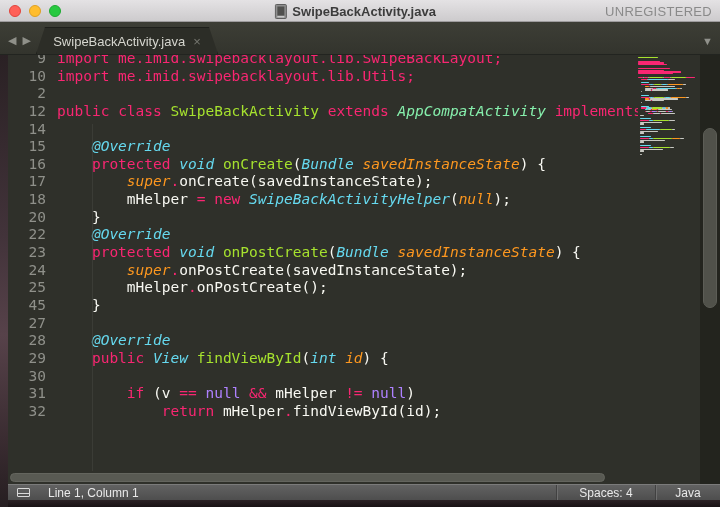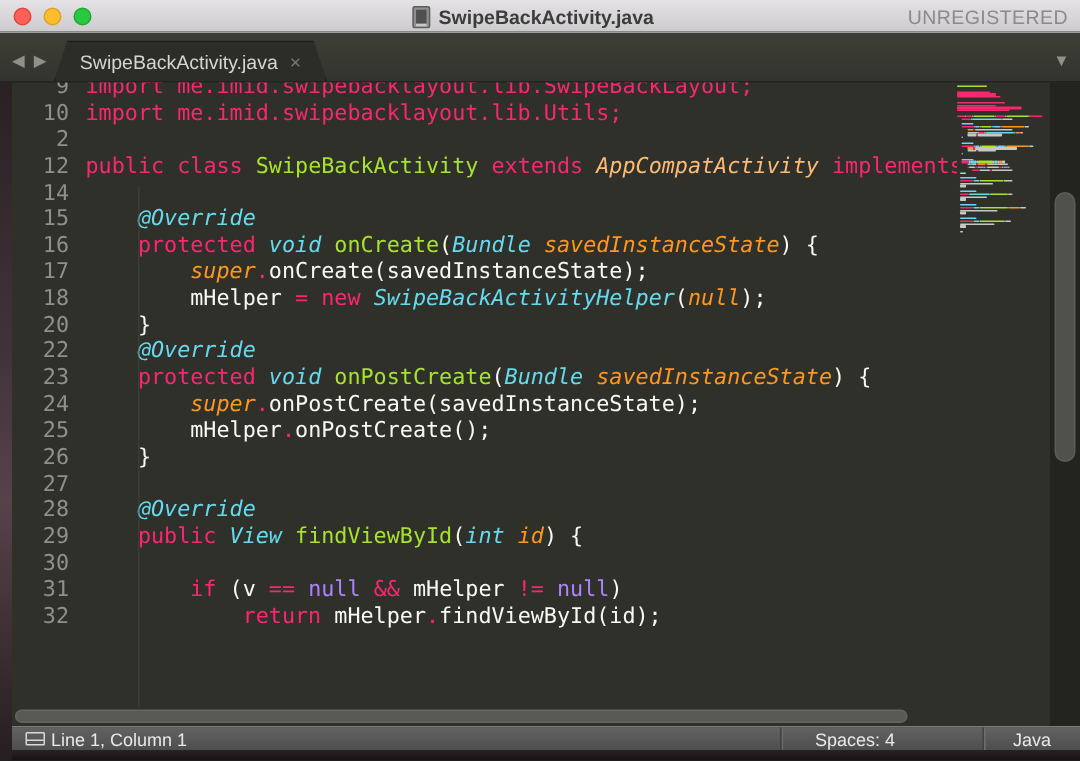--- a/index.html
+++ b/index.html
@@ -47,21 +47,21 @@
     background:#2f302a; overflow:hidden; }
   #code-wrap { position:absolute; left:0; top:-5px; right:82px; bottom:0;
     font-family:"DejaVu Sans Mono","Liberation Mono",monospace; font-size:14.5px; overflow:hidden; }
   .cl { height:17.65px; white-space:pre; display:flex; }
   .ln { display:inline-block; width:38px; min-width:38px; text-align:right; padding-right:0;
     color:#8f908a; }
   .ct { display:inline-block; padding-left:11px; color:#f8f8f2; }
   .tk-w { color:#f8f8f2; }
   .tk-p { color:#f92672; }
   .tk-g { color:#a6e22e; }
-  .tk-gi { color:#fdba74; font-style:italic; }
+  .tk-gi { color:#86efac; font-style:italic; }
   .tk-c { color:#66d9ef; font-style:italic; }
   .tk-o { color:#fd971f; font-style:italic; }
   .tk-u { color:#ae81ff; }
   #indent-guide { position:absolute; left:calc(49px + 4ch); width:1px; background:#46473f; opacity:.55; }
 
   
   #minimap { position:absolute; right:20px; top:2px; width:62px; height:420px; }
   .mrow { height:1.8px; display:flex; }
   .mseg { height:1.2px; border-radius:.5px; }
 
@@ -73,24 +73,24 @@
   #hscroll-thumb { position:absolute; left:2px; bottom:2px; width:595px; height:9px;
     border-radius:5px; background:#595a53; border:1px solid #64655e; }
 
   
   #statusbar { position:absolute; left:0; bottom:7px; width:720px; height:16px;
     background:linear-gradient(#626262,#4e4e4e); border-top:1px solid #7b7b7b;
     display:flex; align-items:center; font-size:12px; color:#e9e9e9; }
   #panel-icon { width:13px; height:9px; border:1px solid #d9d9d9; border-radius:1px;
     margin-left:17px; position:relative; }
   #panel-icon::after { content:""; position:absolute; left:0; right:0; top:4px; height:1px; background:#d9d9d9; }
-  #status-pos { margin-left:4px; }
+  #status-pos { margin-left:18px; }
   #status-right { margin-left:auto; display:flex; height:100%; }
   .status-cell { display:flex; align-items:center; justify-content:center; height:100%;
-    border-left:1px solid #414141; box-shadow:inset 1px 0 0 #6e6e6e;margin-left:36px; }
+    border-left:1px solid #414141; box-shadow:inset 1px 0 0 #6e6e6e; }
   #status-spaces { width:99px; }
   #status-syntax { width:65px; }
 </style>
 </head>
 <body>
 
 <div id="screen">
 
   <div id="titlebar">
     <div class="traffic">
@@ -131,21 +131,21 @@
           <div class="cl"><span class="ln">14</span><span class="ct"></span></div>
           <div class="cl"><span class="ln">15</span><span class="ct"><span class="tk-w">    </span><span class="tk-c">@Override</span></span></div>
           <div class="cl"><span class="ln">16</span><span class="ct"><span class="tk-w">    </span><span class="tk-p">protected</span><span class="tk-w"> </span><span class="tk-c">void</span><span class="tk-w"> </span><span class="tk-g">onCreate</span><span class="tk-w">(</span><span class="tk-c">Bundle</span><span class="tk-w"> </span><span class="tk-o">savedInstanceState</span><span class="tk-w">) {</span></span></div>
           <div class="cl"><span class="ln">17</span><span class="ct"><span class="tk-w">        </span><span class="tk-o">super</span><span class="tk-p">.</span><span class="tk-w">onCreate(savedInstanceState);</span></span></div>
           <div class="cl"><span class="ln">18</span><span class="ct"><span class="tk-w">        mHelper </span><span class="tk-p">=</span><span class="tk-w"> </span><span class="tk-p">new</span><span class="tk-w"> </span><span class="tk-c">SwipeBackActivityHelper</span><span class="tk-w">(</span><span class="tk-o">null</span><span class="tk-w">);</span></span></div>
           <div class="cl"><span class="ln">20</span><span class="ct"><span class="tk-w">    }</span></span></div>
           <div class="cl"><span class="ln">22</span><span class="ct"><span class="tk-w">    </span><span class="tk-c">@Override</span></span></div>
           <div class="cl"><span class="ln">23</span><span class="ct"><span class="tk-w">    </span><span class="tk-p">protected</span><span class="tk-w"> </span><span class="tk-c">void</span><span class="tk-w"> </span><span class="tk-g">onPostCreate</span><span class="tk-w">(</span><span class="tk-c">Bundle</span><span class="tk-w"> </span><span class="tk-o">savedInstanceState</span><span class="tk-w">) {</span></span></div>
           <div class="cl"><span class="ln">24</span><span class="ct"><span class="tk-w">        </span><span class="tk-o">super</span><span class="tk-p">.</span><span class="tk-w">onPostCreate(savedInstanceState);</span></span></div>
           <div class="cl"><span class="ln">25</span><span class="ct"><span class="tk-w">        mHelper</span><span class="tk-p">.</span><span class="tk-w">onPostCreate();</span></span></div>
-          <div class="cl"><span class="ln">26</span><span class="ct"><span class="tk-w">    }</span></span></div>
+          <div class="cl"><span class="ln">45</span><span class="ct"><span class="tk-w">    }</span></span></div>
           <div class="cl"><span class="ln">27</span><span class="ct"></span></div>
           <div class="cl"><span class="ln">28</span><span class="ct"><span class="tk-w">    </span><span class="tk-c">@Override</span></span></div>
           <div class="cl"><span class="ln">29</span><span class="ct"><span class="tk-w">    </span><span class="tk-p">public</span><span class="tk-w"> </span><span class="tk-c">View</span><span class="tk-w"> </span><span class="tk-g">findViewById</span><span class="tk-w">(</span><span class="tk-c">int</span><span class="tk-w"> </span><span class="tk-o">id</span><span class="tk-w">) {</span></span></div>
           <div class="cl"><span class="ln">30</span></div>
           <div class="cl"><span class="ln">31</span><span class="ct"><span class="tk-w">        </span><span class="tk-p">if</span><span class="tk-w"> (v </span><span class="tk-p">==</span><span class="tk-w"> </span><span class="tk-u">null</span><span class="tk-w"> </span><span class="tk-p">&amp;&amp;</span><span class="tk-w"> mHelper </span><span class="tk-p">!=</span><span class="tk-w"> </span><span class="tk-u">null</span><span class="tk-w">)</span></span></div>
           <div class="cl"><span class="ln">32</span><span class="ct"><span class="tk-w">            </span><span class="tk-p">return</span><span class="tk-w"> mHelper</span><span class="tk-p">.</span><span class="tk-w">findViewById(id);</span></span></div>
         </div>
       <div id="indent-guide" style="top: 73.6px; height: 347px;"></div>
     </div>
     <div id="minimap">

